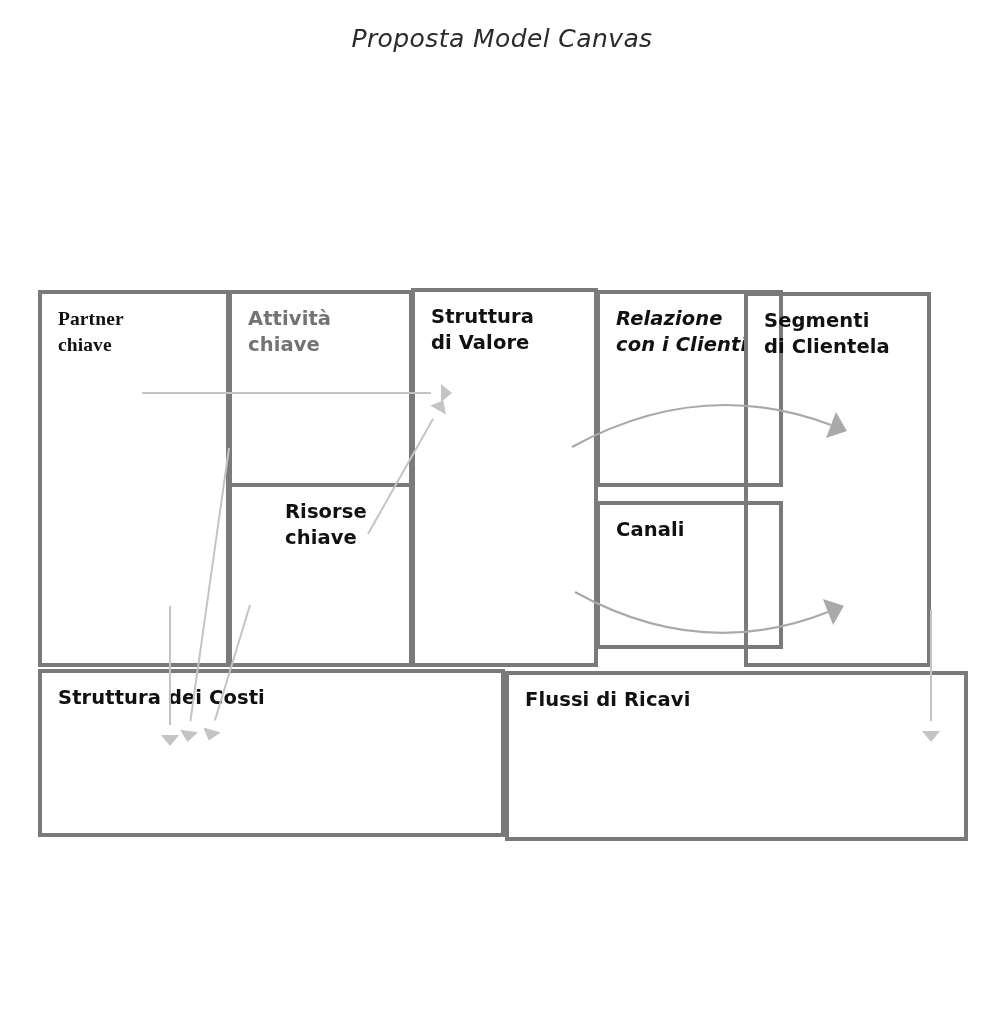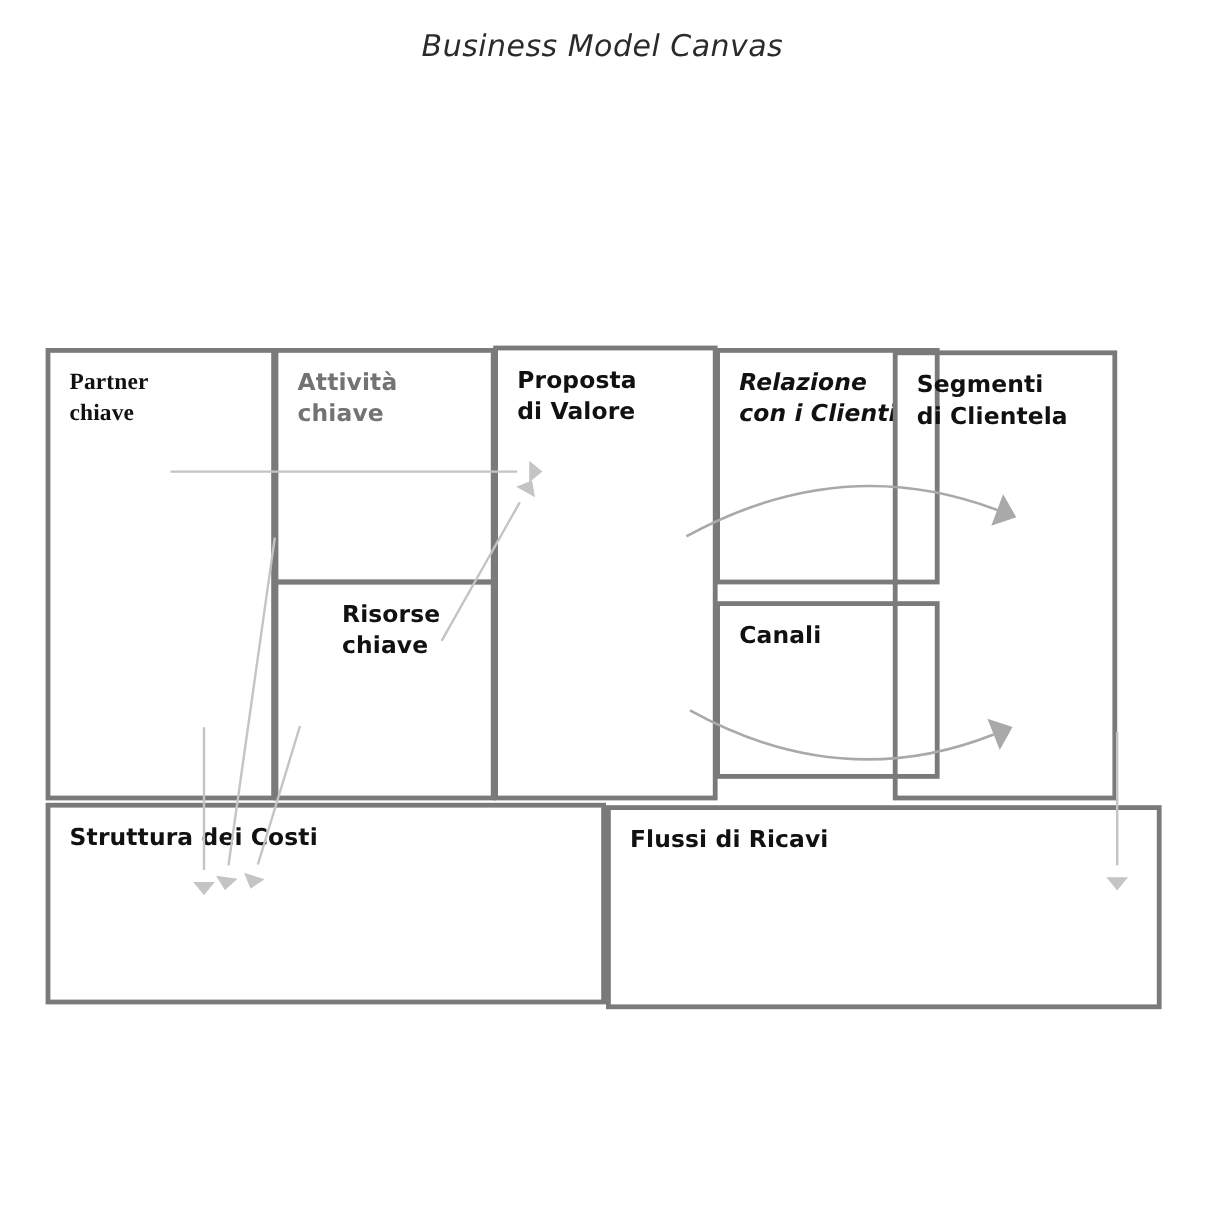--- a/index.html
+++ b/index.html
@@ -64,37 +64,37 @@
     width: 1004px;
     height: 1024px;
     pointer-events: none;
   }
 </style>
 </head>
 <body>
 
 <div id="canvas-root">
 
-  <div class="page-title">Business Model Canvas</div>
+  <div class="page-title">Proposta Model Canvas</div>
 
   <div id="blocks-layer">
       <div class="bmc-block" style="left: 38px; top: 290px; width: 192px; height: 377px; border-color: rgb(122, 122, 122); border-width: 4px;">
         <div class="block-label" style="color: rgb(17, 17, 17); font-family: Liberation Serif, serif;">Partner
 chiave</div>
       </div>
       <div class="bmc-block" style="left: 228px; top: 290px; width: 185px; height: 197px; border-color: rgb(122, 122, 122); border-width: 4px;">
         <div class="block-label" style="color: #737373;">Attività
 chiave</div>
       </div>
       <div class="bmc-block" style="left: 228px; top: 483px; width: 185px; height: 184px; border-color: rgb(122, 122, 122); border-width: 4px;">
         <div class="block-label" style="color: rgb(17, 17, 17); margin-left: 37px;">Risorse
 chiave</div>
       </div>
       <div class="bmc-block" style="left: 411px; top: 288px; width: 187px; height: 379px; border-color: rgb(122, 122, 122); border-width: 4px;">
-        <div class="block-label" style="color: rgb(17, 17, 17);">Proposta
+        <div class="block-label" style="color: rgb(17, 17, 17);">Struttura
 di Valore</div>
       </div>
       <div class="bmc-block" style="left: 596px; top: 290px; width: 187px; height: 197px; border-color: rgb(122, 122, 122); border-width: 4px; font-style: italic;">
         <div class="block-label" style="color: rgb(17, 17, 17);">Relazione
 con i Clienti</div>
       </div>
       <div class="bmc-block" style="left: 596px; top: 501px; width: 187px; height: 148px; border-color: rgb(122, 122, 122); border-width: 4px;">
         <div class="block-label" style="color: rgb(17, 17, 17);">Canali</div>
       </div>
       <div class="bmc-block" style="left: 744px; top: 292px; width: 187px; height: 375px; border-color: rgb(122, 122, 122); border-width: 4px;">

